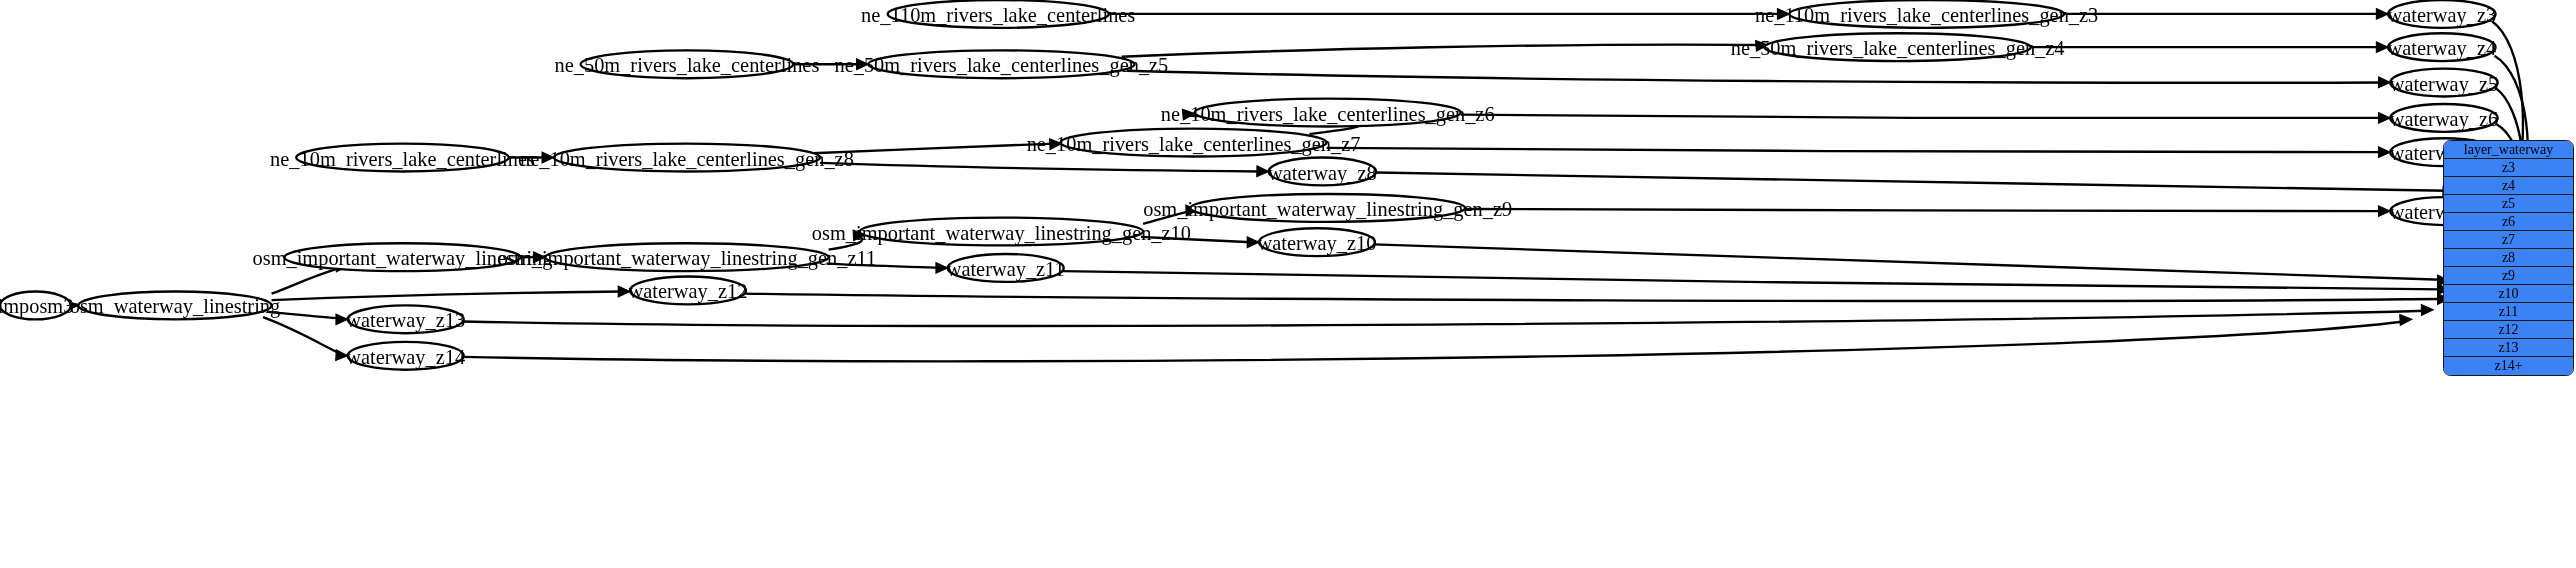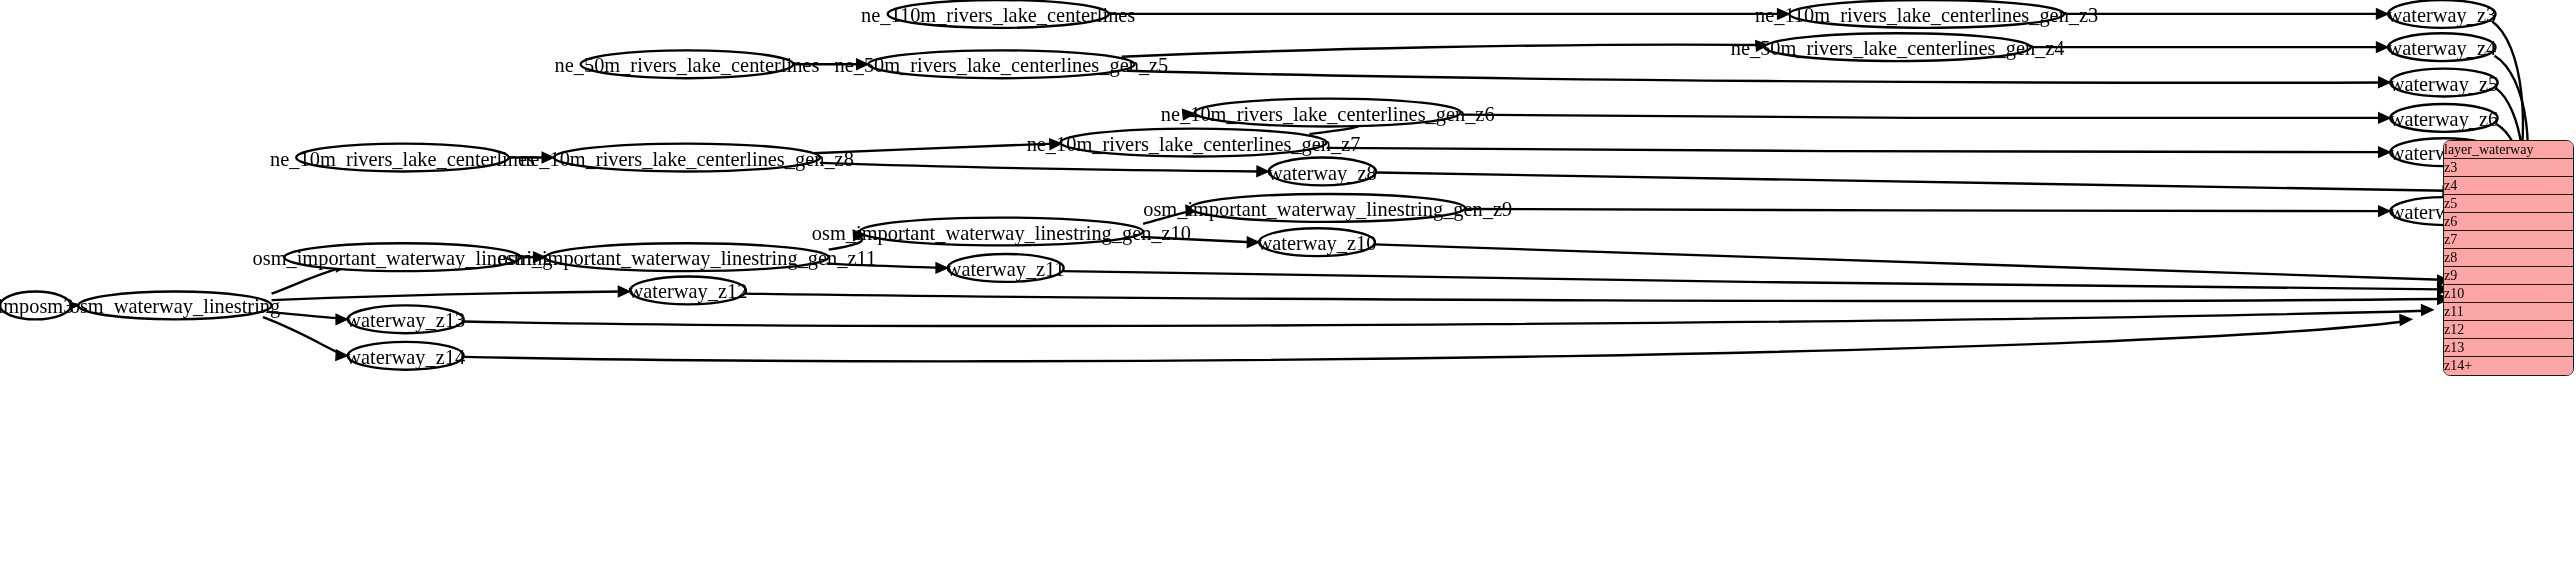--- a/index.html
+++ b/index.html
@@ -53,26 +53,26 @@
     width: 131px;
     border: 1.5px solid #1a1a1a;
     border-radius: 7.4px;
     background: #ffb6c1;
     box-sizing: border-box;
     overflow: hidden;
   }
   .legend-row {
     height: 18px;
     line-height: 18px;
-    text-align: left;
+    text-align: center;
     font-family: "Liberation Serif", "DejaVu Serif", serif;
     font-size: 14px;
     color: #000000;
     border-bottom: 1.5px solid #1a1a1a;
-    background: #fca5a5;
+    background: #3b82f6;
     box-sizing: border-box;
     white-space: pre;
   }
   .legend-row.header {
     font-size: 14px;
   }
   .legend-row.last {
     border-bottom: none;
   }
 </style>

